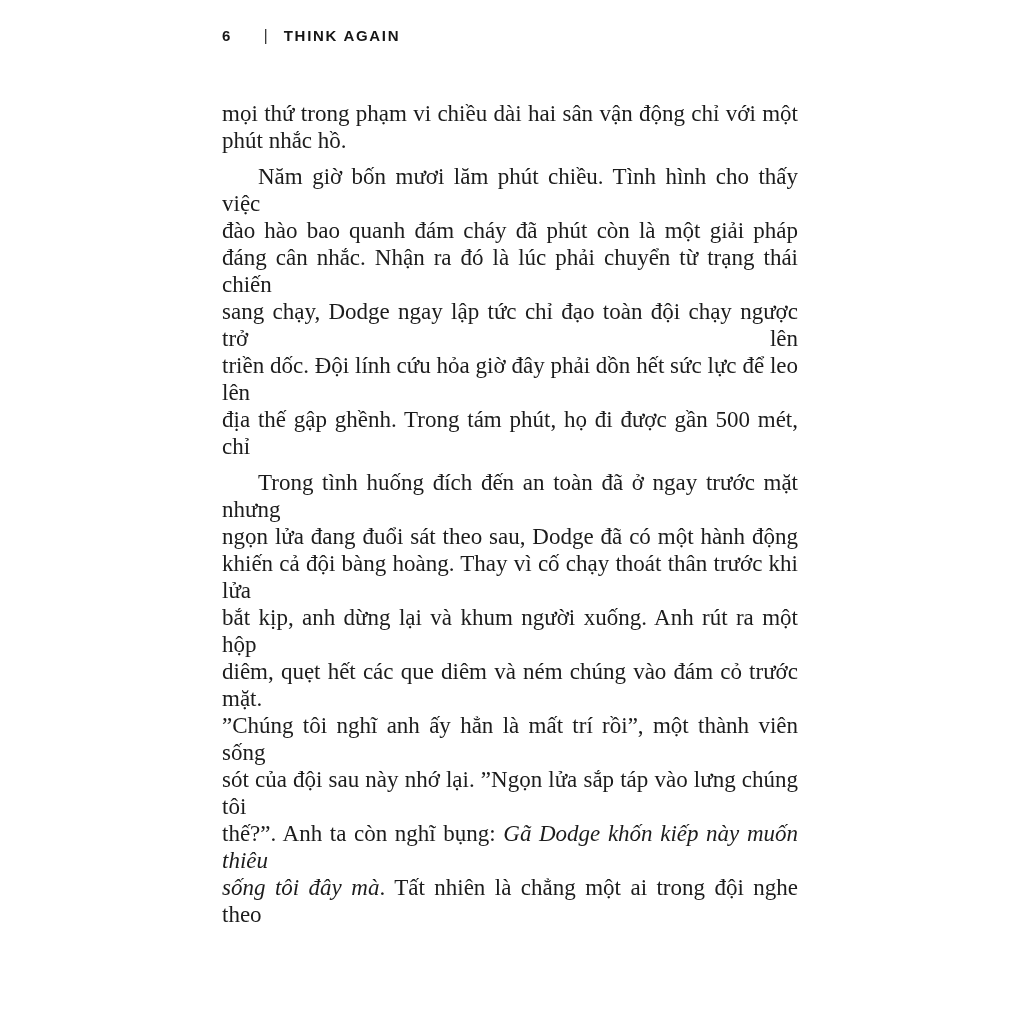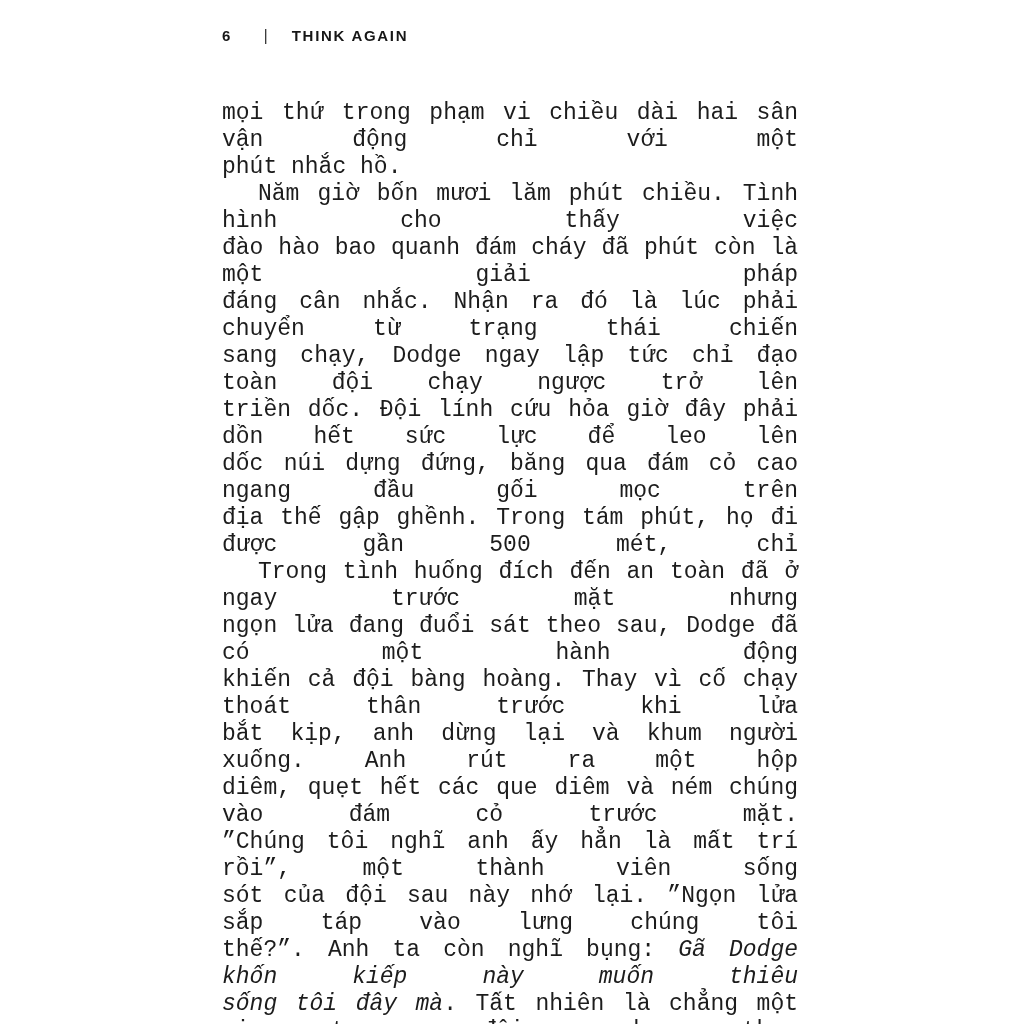--- a/index.html
+++ b/index.html
@@ -30,38 +30,37 @@
     letter-spacing: 0.5px;
   }
   .running-header .sep {
     margin-left: 33px;
     font-weight: 400;
     font-size: 15px;
     color: #2a2a2a;
     transform: scaleY(1.05);
   }
   .running-header .book-title {
-    margin-left: 24px;
+    margin-left: 16px;
     letter-spacing: 1.7px;
   }
   .body-text {
     position: absolute;
     left: 222px;
     top: 100px;
     width: 576px;
     font-size: 23px;
     line-height: 27px;
     color: #1c1c1c;
   }
   .para { margin: 0; }
-  .para + .para { }
+  .para + .para { margin-top: 9px; }
   .line {
     text-align: justify;
     text-align-last: justify;
-    font-family: Liberation Mono, monospace;
   }
   .line.last {
     text-align-last: left;
   }
   .line.indent {
     text-indent: 36px;
   }
   .italic { font-style: italic; }
 </style>
 </head>
@@ -77,21 +76,20 @@
       <div class="para">
         <div class="line"><span>mọi thứ trong phạm vi chiều dài hai sân vận động chỉ với một</span></div>
         <div class="line last"><span>phút nhắc hồ.</span></div>
       </div>
       <div class="para">
         <div class="line indent"><span>Năm giờ bốn mươi lăm phút chiều. Tình hình cho thấy việc</span></div>
         <div class="line"><span>đào hào bao quanh đám cháy đã phút còn là một giải pháp</span></div>
         <div class="line"><span>đáng cân nhắc. Nhận ra đó là lúc phải chuyển từ trạng thái chiến</span></div>
         <div class="line"><span>sang chạy, Dodge ngay lập tức chỉ đạo toàn đội chạy ngược trở lên</span></div>
         <div class="line"><span>triền dốc. Đội lính cứu hỏa giờ đây phải dồn hết sức lực để leo lên</span></div>
-        <div class="line"><span>dốc núi dựng đứng, băng qua đám cỏ cao ngang đầu gối mọc trên</span></div>
         <div class="line"><span>địa thế gập ghềnh. Trong tám phút, họ đi được gần 500 mét, chỉ</span></div>
       </div>
       <div class="para">
         <div class="line indent"><span>Trong tình huống đích đến an toàn đã ở ngay trước mặt nhưng</span></div>
         <div class="line"><span>ngọn lửa đang đuổi sát theo sau, Dodge đã có một hành động</span></div>
         <div class="line"><span>khiến cả đội bàng hoàng. Thay vì cố chạy thoát thân trước khi lửa</span></div>
         <div class="line"><span>bắt kịp, anh dừng lại và khum người xuống. Anh rút ra một hộp</span></div>
         <div class="line"><span>diêm, quẹt hết các que diêm và ném chúng vào đám cỏ trước mặt.</span></div>
         <div class="line"><span>”Chúng tôi nghĩ anh ấy hẳn là mất trí rồi”, một thành viên sống</span></div>
         <div class="line"><span>sót của đội sau này nhớ lại. ”Ngọn lửa sắp táp vào lưng chúng tôi</span></div>

